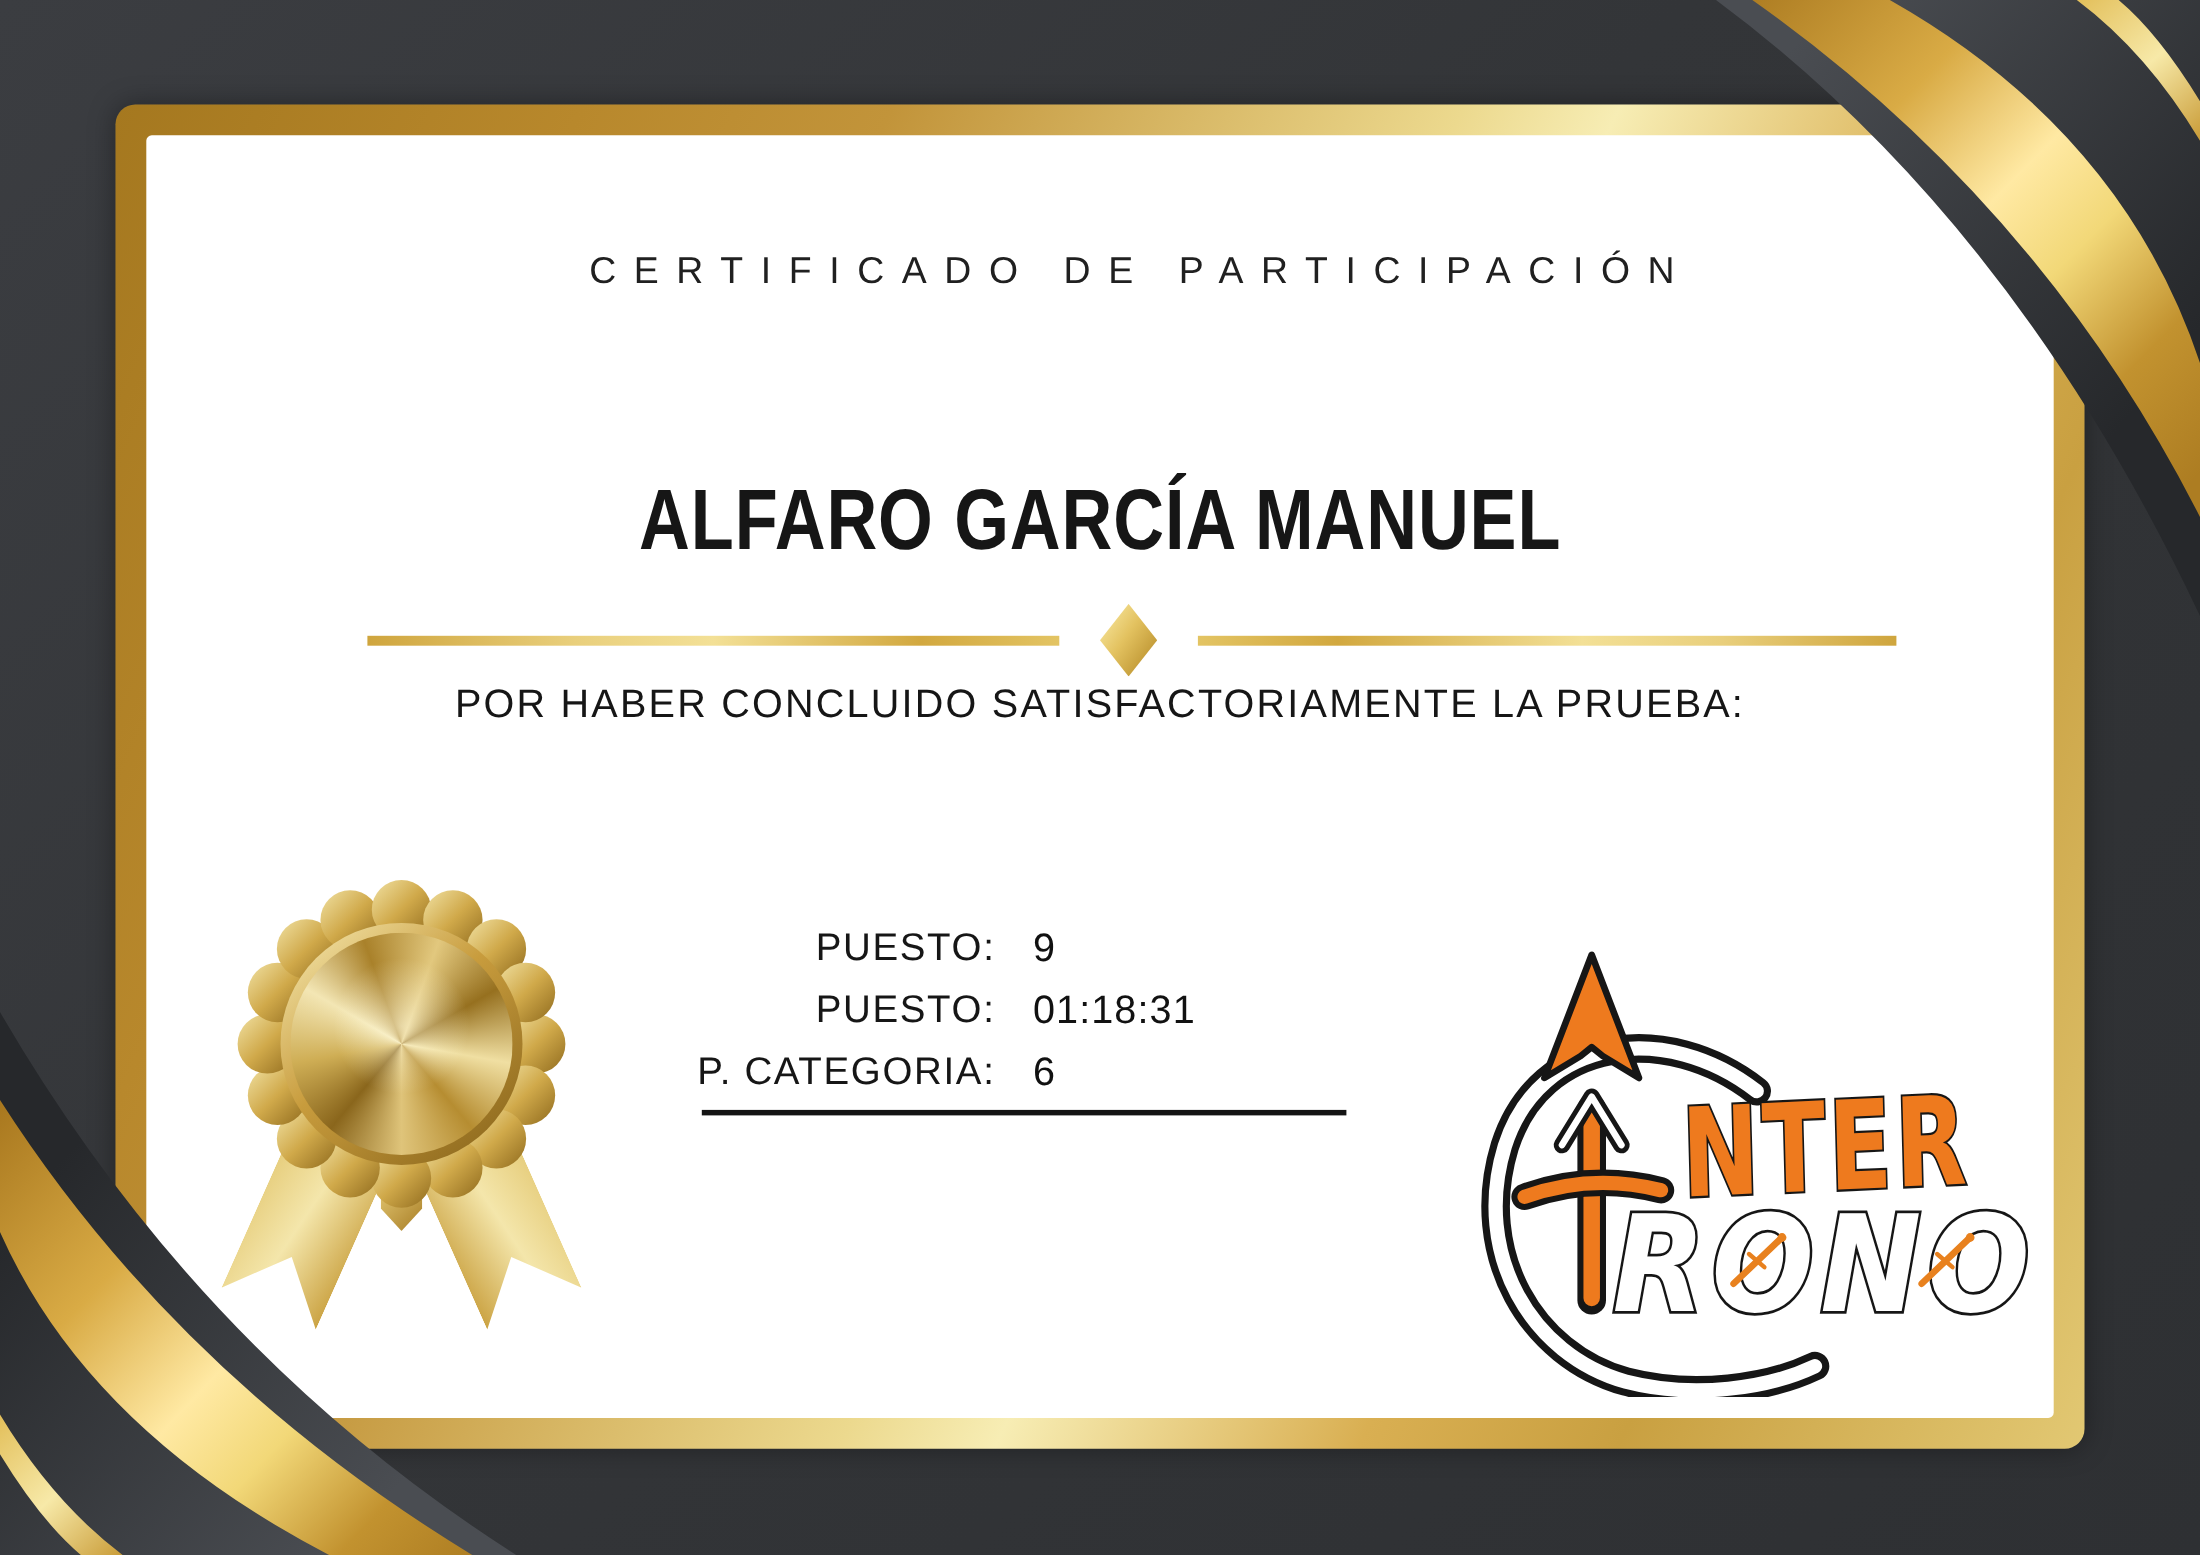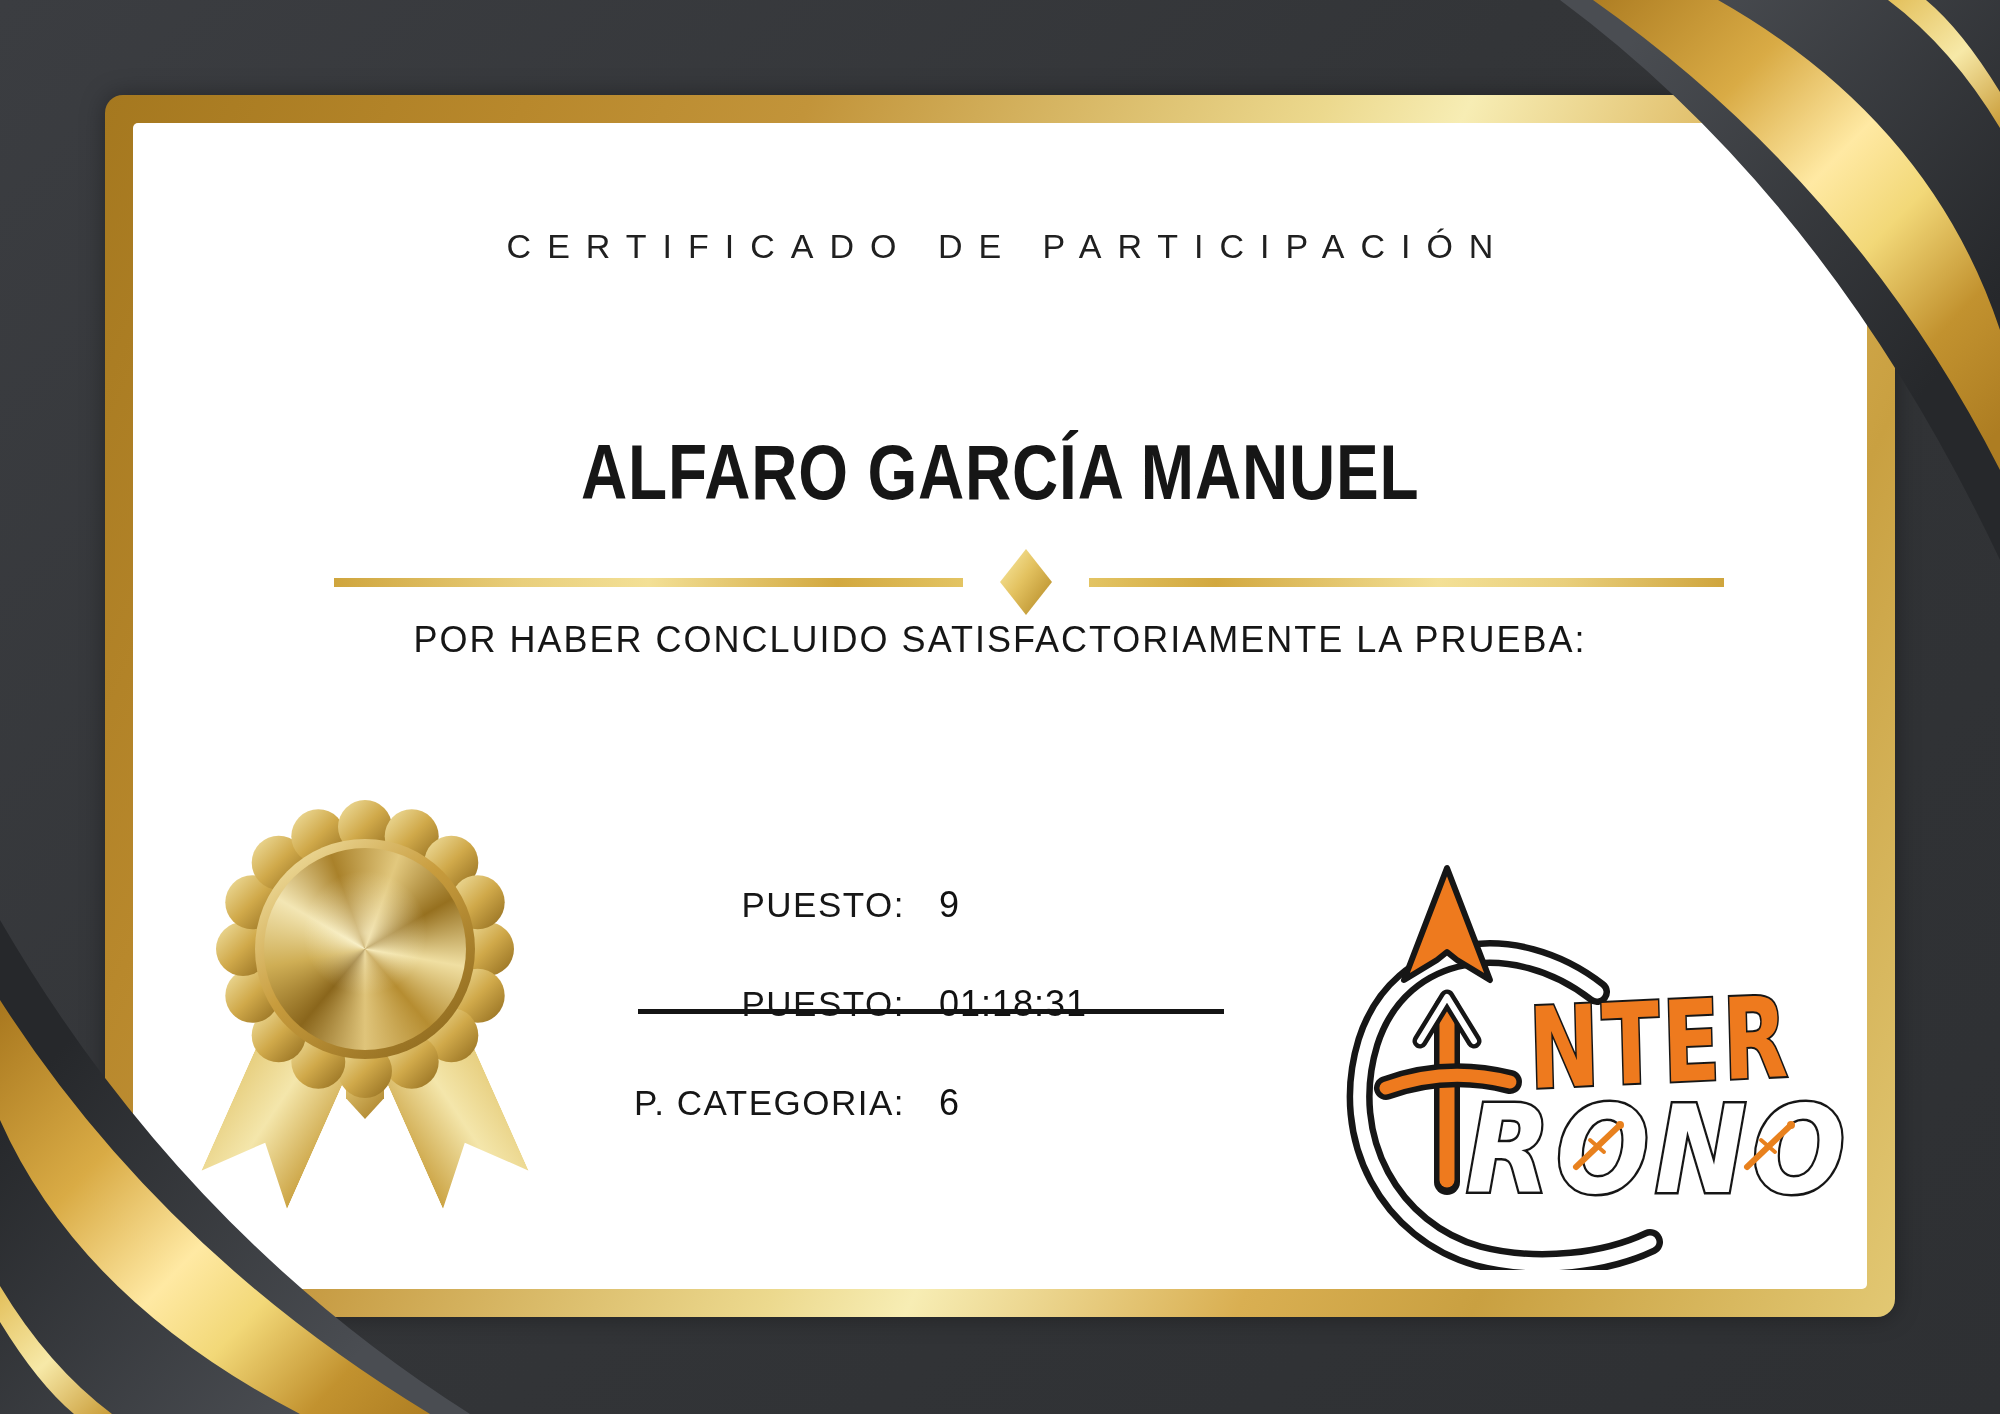--- a/index.html
+++ b/index.html
@@ -16,21 +16,21 @@
     box-shadow:0 0 24px rgba(0,0,0,.35);
   }
   .paper{
     position:absolute;left:28px;top:28px;right:28px;bottom:28px;
     background:var(--paper,#ffffff);border-radius:5px;
   }
   
   .cert-title{
     position:absolute;left:0;top:104px;width:100%;text-align:center;
     font-size:34px;font-weight:400;letter-spacing:16px;color:#202020;
-    text-indent:16px;white-space:nowrap;
+    text-indent:16px;white-space:nowrap;padding-left:29px;
   }
   .cert-name{position:absolute;left:0;top:304px;width:100%;text-align:center;}
   .cert-name span{
     display:inline-block;transform:scaleX(.82);transform-origin:center;
     font-size:78px;font-weight:700;color:#161616;letter-spacing:1px;white-space:nowrap;
   }
   .divider{
     position:absolute;left:201px;top:426px;width:1390px;height:66px;
     display:flex;align-items:center;
   }
@@ -45,21 +45,21 @@
     width:52px;height:66px;flex:0 0 auto;
     clip-path:polygon(50% 0,100% 50%,50% 100%,0 50%);
     background:linear-gradient(125deg,#f6e49a 10%,#e3c260 45%,#b98f2c 90%);
   }
   .cert-subtitle{
     position:absolute;left:0;top:496px;width:100%;text-align:center;
     font-size:36px;font-weight:400;letter-spacing:2px;color:#161616;white-space:nowrap;
   }
   
   .results{position:absolute;left:372px;top:711px;width:640px;}
-  .results .row{display:flex;align-items:center;height:56px;margin-top:43px;}
+  .results .row{display:flex;align-items:center;height:56px;}
   .results .lbl{
     width:400px;text-align:right;font-size:35px;letter-spacing:1.5px;color:#161616;
   }
   .results .val{margin-left:34px;font-size:36px;color:#111;letter-spacing:1px;}
   .sigline{
     position:absolute;left:505px;top:886px;width:586px;height:5px;background:#141414;
   }
   
   .medal{position:absolute;left:82px;top:676px;width:300px;height:420px;}
   .medal svg.scallops{position:absolute;left:0;top:0;z-index:3;}

